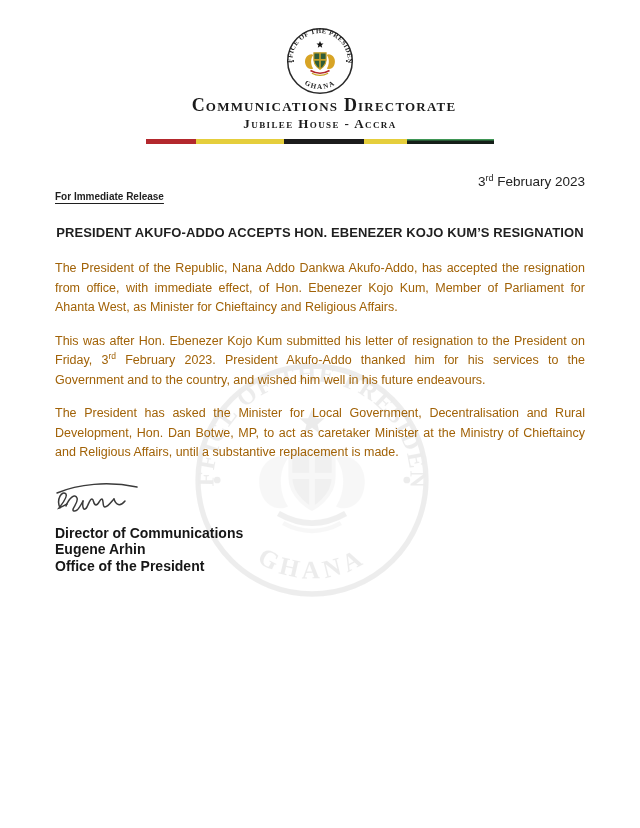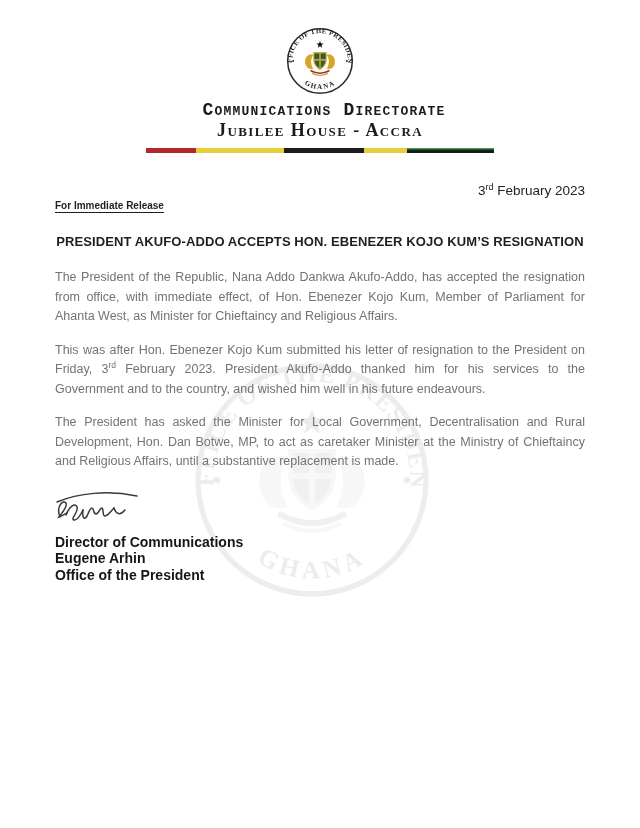--- a/index.html
+++ b/index.html
@@ -8,35 +8,34 @@
     width:640px;height:828px;
     background:#ffffff;
     overflow:hidden;
     font-family:"Liberation Sans","DejaVu Sans",sans-serif;
     color:#1f1f1f;
   }
   
   .letterhead{padding-top:27px;text-align:center;}
   .seal{width:68px;height:68px;display:block;margin:0 auto;}
   .directorate{
-    margin-top:5px;
-    font-family:Liberation Mono, monospace;
+    font-family:Liberation Serif, serif;
     font-variant:small-caps;
     font-weight:bold;
     font-size:18px;
     letter-spacing:1.2px;
     color:#1b1b1b;
     padding-left:8px;
   }
   .address{
     margin-top:0px;
     font-family:"Liberation Serif","DejaVu Serif",serif;
     font-variant:small-caps;
     font-weight:bold;
-    font-size:18px;
+    font-size:13px;
     letter-spacing:1.4px;
     color:#1b1b1b;
   }
   .flag-bar{
     margin:7px auto 0 auto;
     width:348px;height:5px;
     display:flex;
   }
   .flag-seg{height:100%;}
   .flag-seg:nth-child(1){width:50px;}
@@ -68,21 +67,21 @@
     letter-spacing:.1px;
     white-space:nowrap;
     text-underline-offset:3px;
   }
   .body-copy{margin-top:18px;}
   .body-copy p{
     margin:0 0 14px 0;
     font-size:12.5px;
     line-height:19.5px;
     text-align:justify;
-    color:#737373;
+    color:#a16207;
   }
   .body-copy sup{font-size:8.5px;vertical-align:super;line-height:0;}
   
   .signature{display:block;margin:14px 0 2px -2px;width:92px;height:46px;}
   .signoff{font-size:14px;font-weight:bold;line-height:16.5px;color:#161616;}
   
   .watermark{
     position:absolute;
     left:192px;top:360px;
     width:240px;height:240px;

